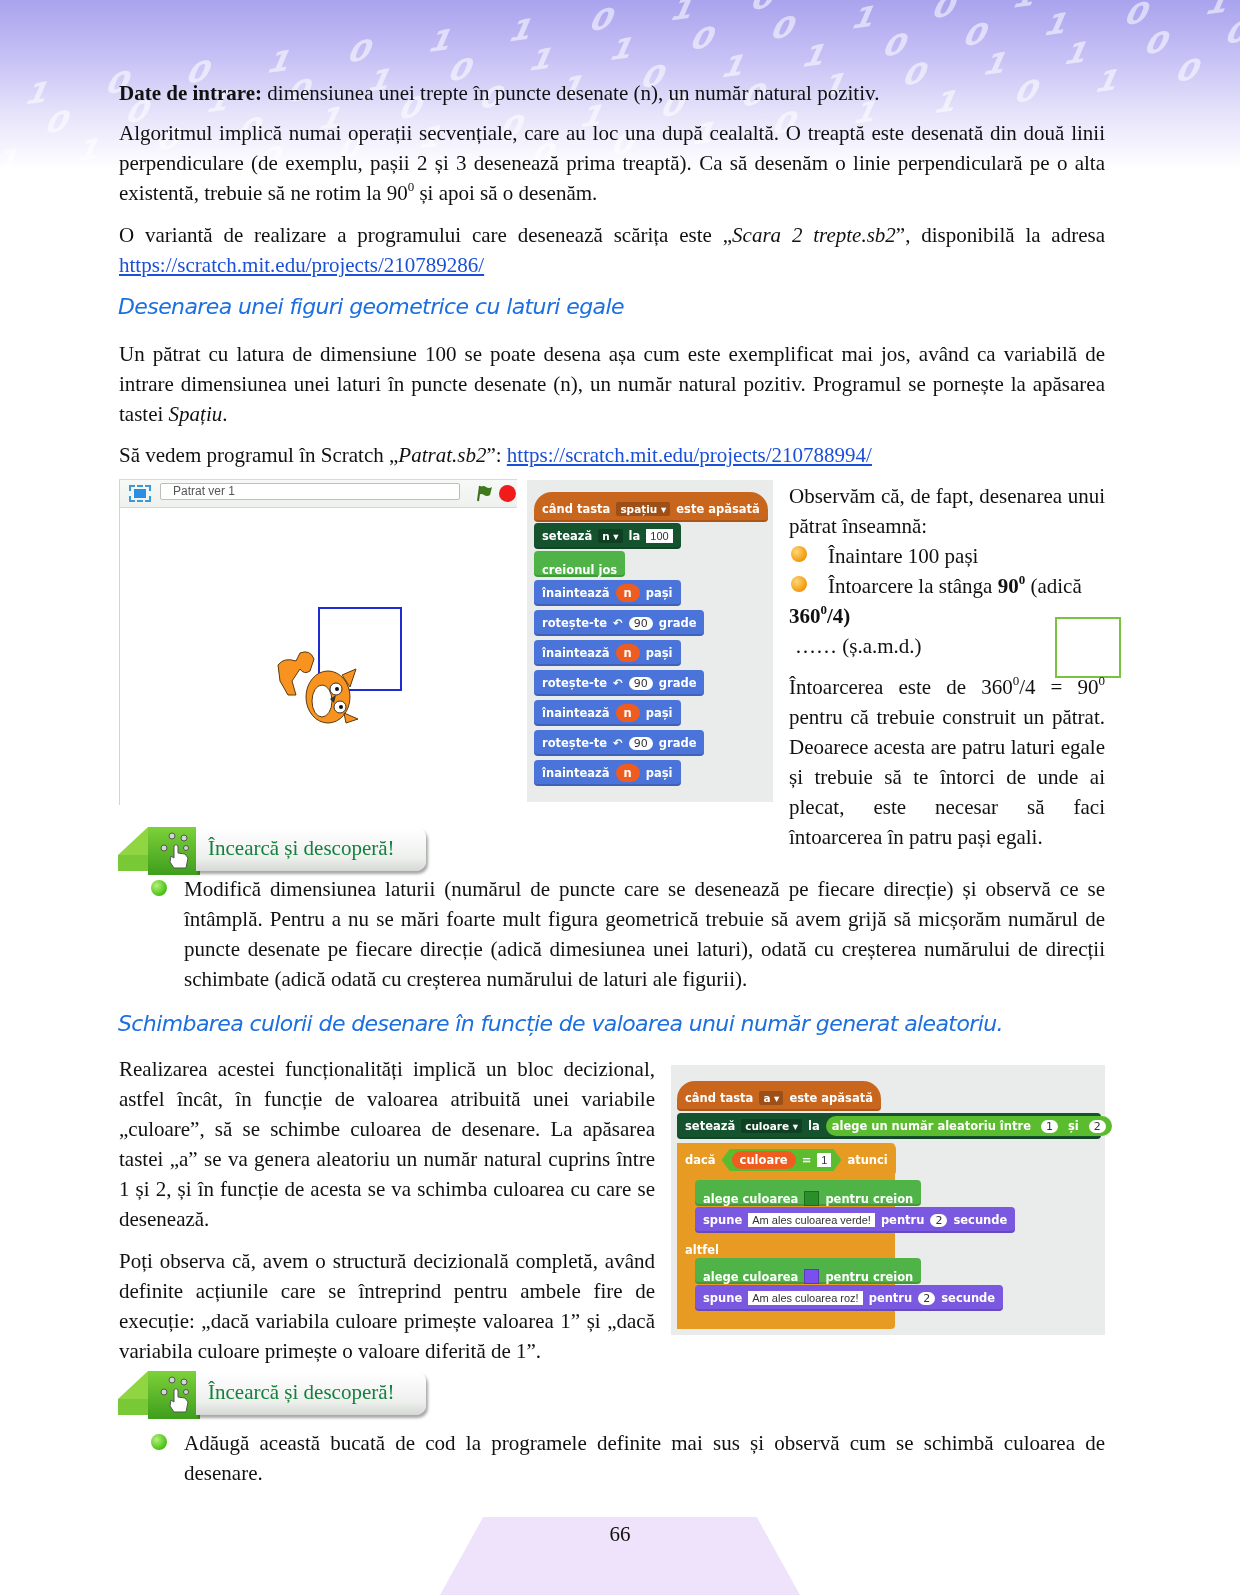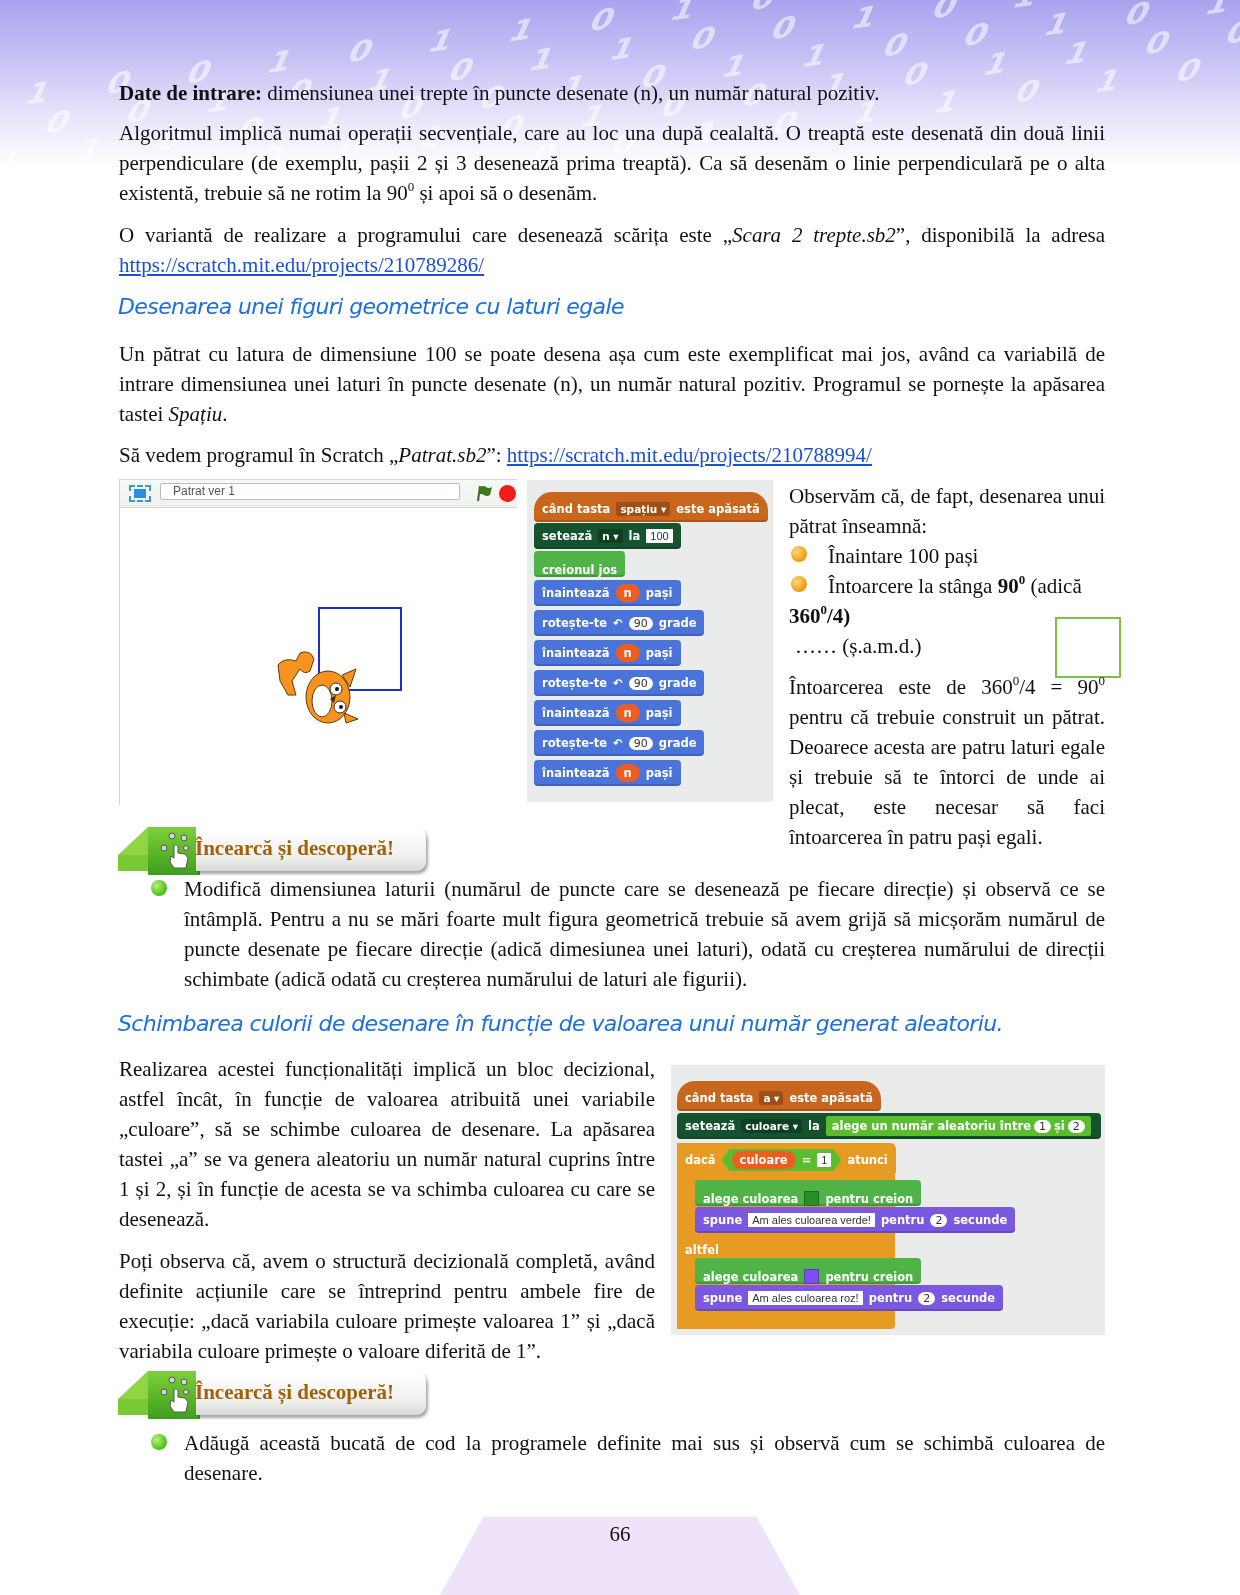--- a/index.html
+++ b/index.html
@@ -97,21 +97,21 @@
     background: linear-gradient(#7dd13a, #3e9e1c);
   }
   .try-banner .fold {
     position: absolute; left: 0; top: 7px; width: 0; height: 0;
     border-right: 30px solid #8fd642; border-top: 28px solid transparent; border-bottom: 0 solid transparent;
   }
   .try-banner .fold2 {
     position: absolute; left: 0; top: 35px; width: 30px; height: 16px; background: #79c936;
   }
   .try-banner .label {
-    position: absolute; left: 77px; top: 16px; font-size: 21px; font-weight: bold; color: #a16207;
+    position: absolute; left: 90px; top: 16px; font-size: 21px; font-weight: normal; color: #15803d;
   }
   .try-banner .hand-icon { position: absolute; left: 40px; top: 12px; width: 34px; height: 38px; }
 
   .footer-trap {
     position: absolute; left: 440px; top: 1517px; width: 360px; height: 78px;
     background: #efe3fb; clip-path: polygon(12% 0, 88% 0, 100% 100%, 0 100%);
   }
   .page-number { position: absolute; left: 0; width: 1240px; top: 1522px; text-align: center; font-size: 21px; }
 </style>
 </head>
@@ -266,21 +266,21 @@
 <div class="script-area" style="left:671px; top:1065px; width:434px; height:270px;"></div>
 <div class="sblk events hat" style="left:677px; top:1081px;">
   <span>când tasta</span>
   <span class="dd">a ▾</span>
   <span>este apăsată</span>
 </div>
 <div class="sblk data" style="left:677px; top:1113px; width:424px;">
   <span>setează</span>
   <span class="dd">culoare ▾</span>
   <span>la</span>
-  <span class="sblk ops" style="position:static; height:20px; border-radius:2px; padding:0 6px; gap:3px; box-shadow:none;">
+  <span class="sblk ops" style="position:static; height:20px; border-radius:10px; padding:0 6px; gap:10px; box-shadow:none;">
     <span>alege un număr aleatoriu între</span>
     <span class="num">1</span>
     <span>și</span>
     <span class="num">2</span>
   </span>
 </div>
 <div class="control" style="position:absolute; left:677px; top:1143px; width:218px; height:186px; border-radius:4px;"></div>
 <div class="control" style="position:absolute; left:677px; top:1143px; width:16px; height:186px;"></div>
 <div class="sblk control" style="left:677px; top:1145px; height:30px; box-shadow:none;">
   <span>dacă</span>

